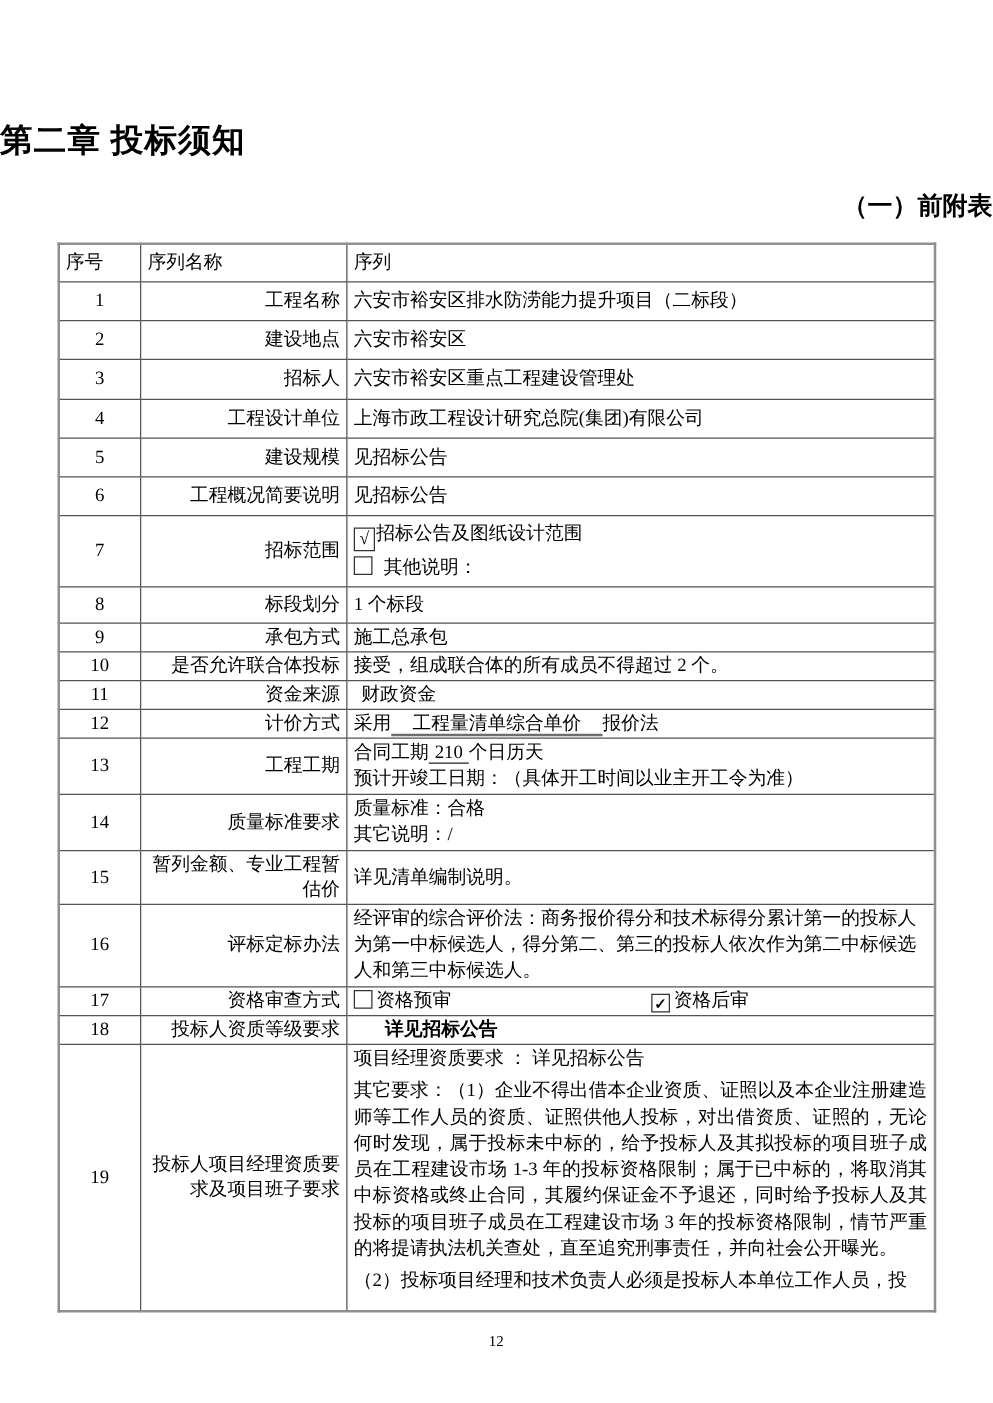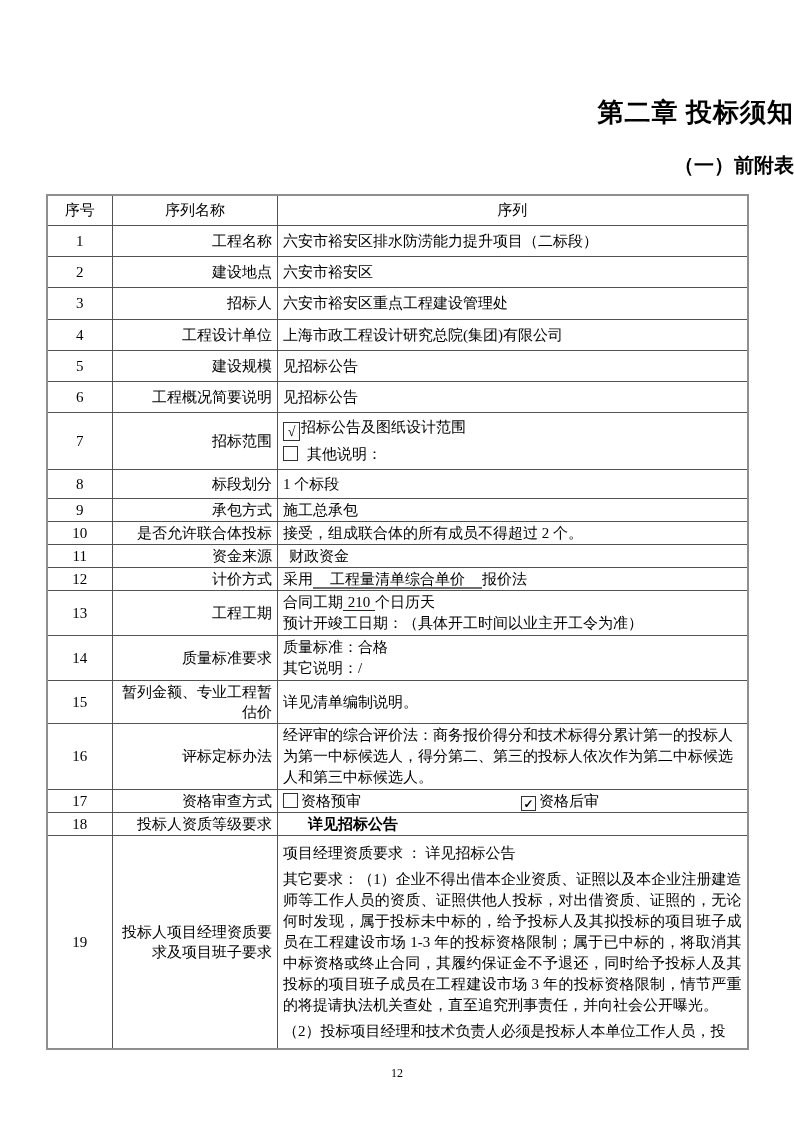--- a/index.html
+++ b/index.html
@@ -10,21 +10,21 @@
     height: 1122px;
     margin: 0 auto;
     background: #ffffff;
     color: #000;
     font-family: "Liberation Serif", "DejaVu Serif", serif;
     padding-top: 96px;
     overflow: hidden;
   }
   .chapter-title {
     margin: 0;
-    text-align: right;
+    text-align: left;
     font-size: 26px;
     font-weight: 700;
     letter-spacing: 1px;
     line-height: 34px;
   }
   .section-title {
     margin: 22px 0 16px 57px;
     font-size: 20px;
     font-weight: 700;
     line-height: 26px;
@@ -39,21 +39,21 @@
   }
   th, td {
     border: 1px solid #535353;
     font-size: 15px;
     font-weight: normal;
     padding: 1px 5px;
     vertical-align: middle;
     line-height: 20px;
     overflow: hidden;
   }
-  th { text-align: center; }
+  th { text-align: left; }
   td.no { text-align: center; padding: 1px 2px; }
   td.name { text-align: right; line-height: 20px; }
   td.val { text-align: left; }
   .two-line { line-height: 21px; }
   .spread-line { line-height: 27px; }
   .justify { text-align: justify; }
   .bold { font-weight: 700; }
   .indent { padding-left: 30px; }
   .cb {
     display: inline-block;
@@ -76,21 +76,21 @@
   }
   .cb-space { margin-right: 9px; }
   .opt-col { display: inline-block; width: 238px; }
   .ul-thick {
     border-bottom: 2px solid #6e6e6e;
     padding: 0 2px;
   }
   .ul-thin { border-bottom: 1px solid #222; padding: 0 1px; }
   .para { margin: 0 0 5px 0; line-height: 21px; }
   .para:last-child { margin-bottom: 0; }
-  td.cell19 { vertical-align: top; padding-top: 7px; padding-bottom: 2px; }
+  td.cell19 { vertical-align: top; padding-top: 1px; padding-bottom: 2px; }
   .page-number {
     text-align: center;
     font-size: 12px;
     margin-top: 16px;
     line-height: 14px;
   }
 </style>
 </head>
 <body>
 

